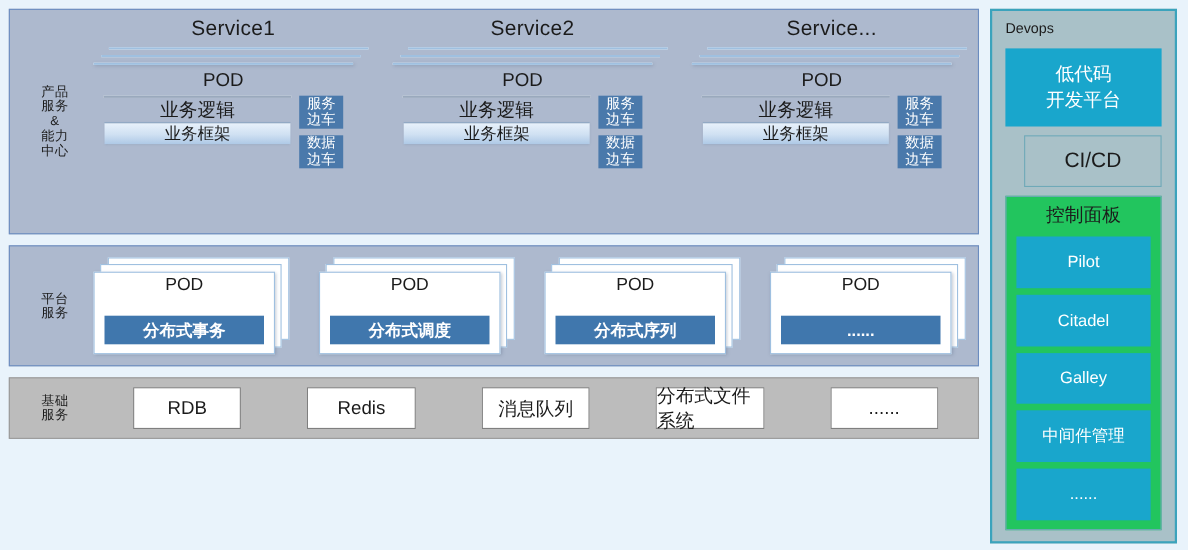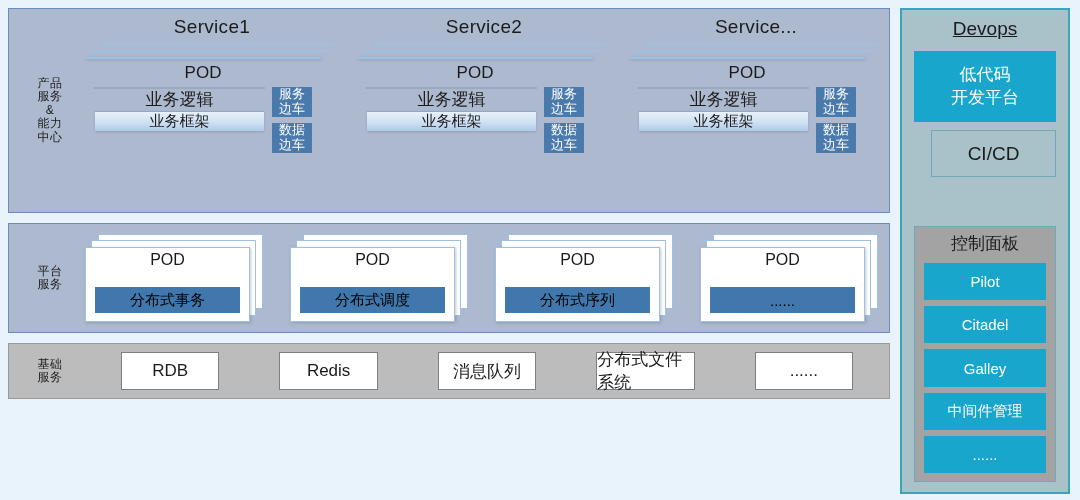--- a/index.html
+++ b/index.html
@@ -196,25 +196,26 @@
   .plat-pod-title {
     text-align: center;
     font-size: 16px;
     color: #1b1b1b;
     padding: 3px 0 2px 0;
   }
   .plat-chip {
     margin: 16px 9px 8px 9px;
     flex: 1;
     background: #4077ad;
-    color: #000000;
+    color: #ffffff;
     font-size: 15px;
     display: flex;
     align-items: center;
     justify-content: center;
+    font-weight: bold;
   }
 
   
   .band-infra {
     height: 56px;
     background: #bcbcbc;
     border: 1px solid #9a9a9a;
     padding: 4px 6px;
   }
   .infra-wrap {
@@ -255,25 +256,23 @@
     width: 170px;
     box-sizing: border-box;
     background: #a9c1c8;
     border: 2px solid #3ba3bc;
     display: flex;
     flex-direction: column;
     padding: 6px 12px 10px 12px;
     gap: 8px;
   }
   .devops-title {
-    text-align: center;
-    font-size: 19px;
+    font-size: 13px;
     color: #1b1b1b;
     padding: 2px 0 3px 0;
-    text-decoration: underline;
   }
   .lowcode {
     height: 71px;
     background: #19a6cc;
     color: #ffffff;
     display: flex;
     align-items: center;
     justify-content: center;
     text-align: center;
     font-size: 17px;
@@ -287,28 +286,27 @@
     box-sizing: border-box;
     display: flex;
     align-items: center;
     justify-content: center;
     font-size: 19px;
     color: #1b1b1b;
     margin-left: 17px;
   }
   .ctrl-panel {
     flex: 1;
-    background: #a3a3a3;
+    background: #22c55e;
     border: 1px solid #6fa9b8;
     box-sizing: border-box;
     padding: 4px 9px 8px 9px;
     display: flex;
     flex-direction: column;
     gap: 6px;
-    margin-top: 41px;
   }
   .ctrl-title {
     text-align: center;
     font-size: 17px;
     color: #1b1b1b;
     padding: 1px 0 2px 0;
   }
   .ctrl-chip {
     flex: 1;
     background: #19a6cc;

